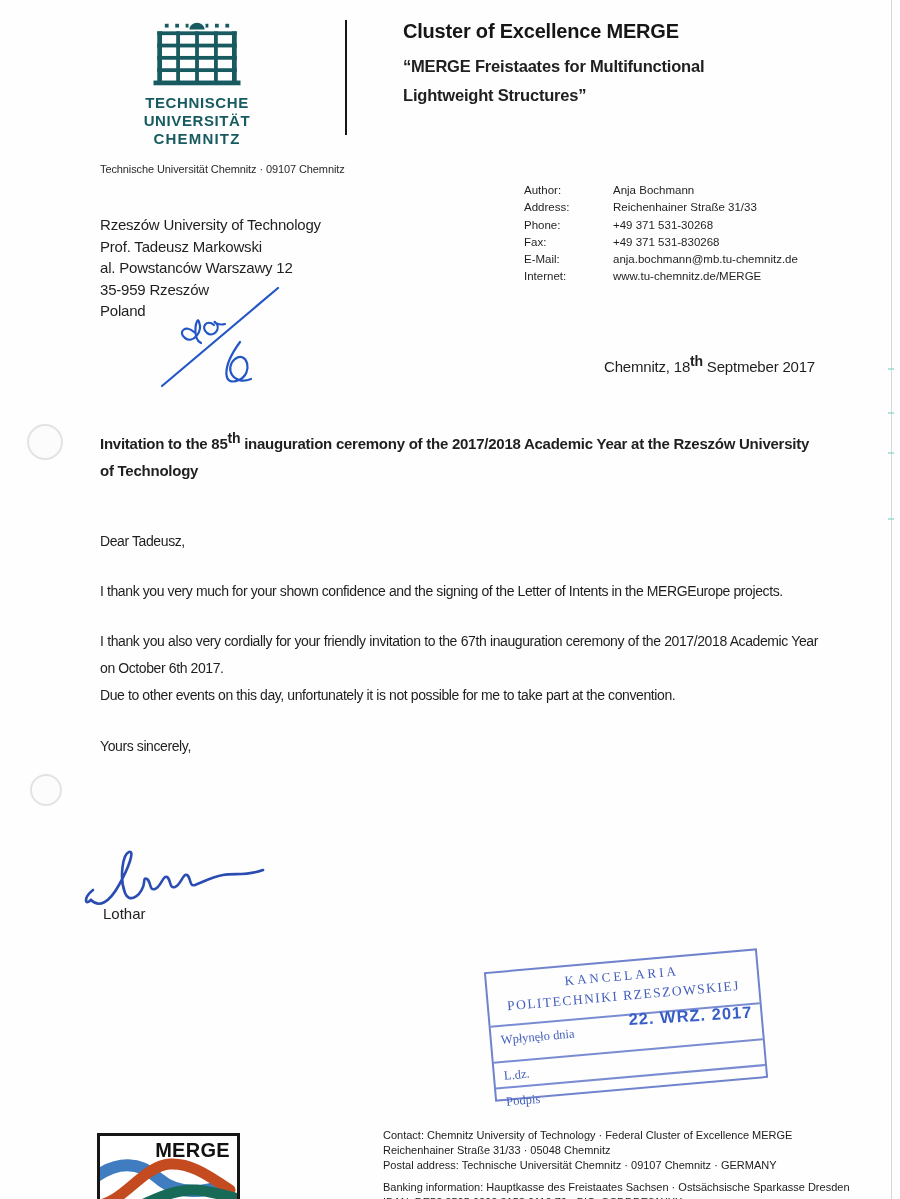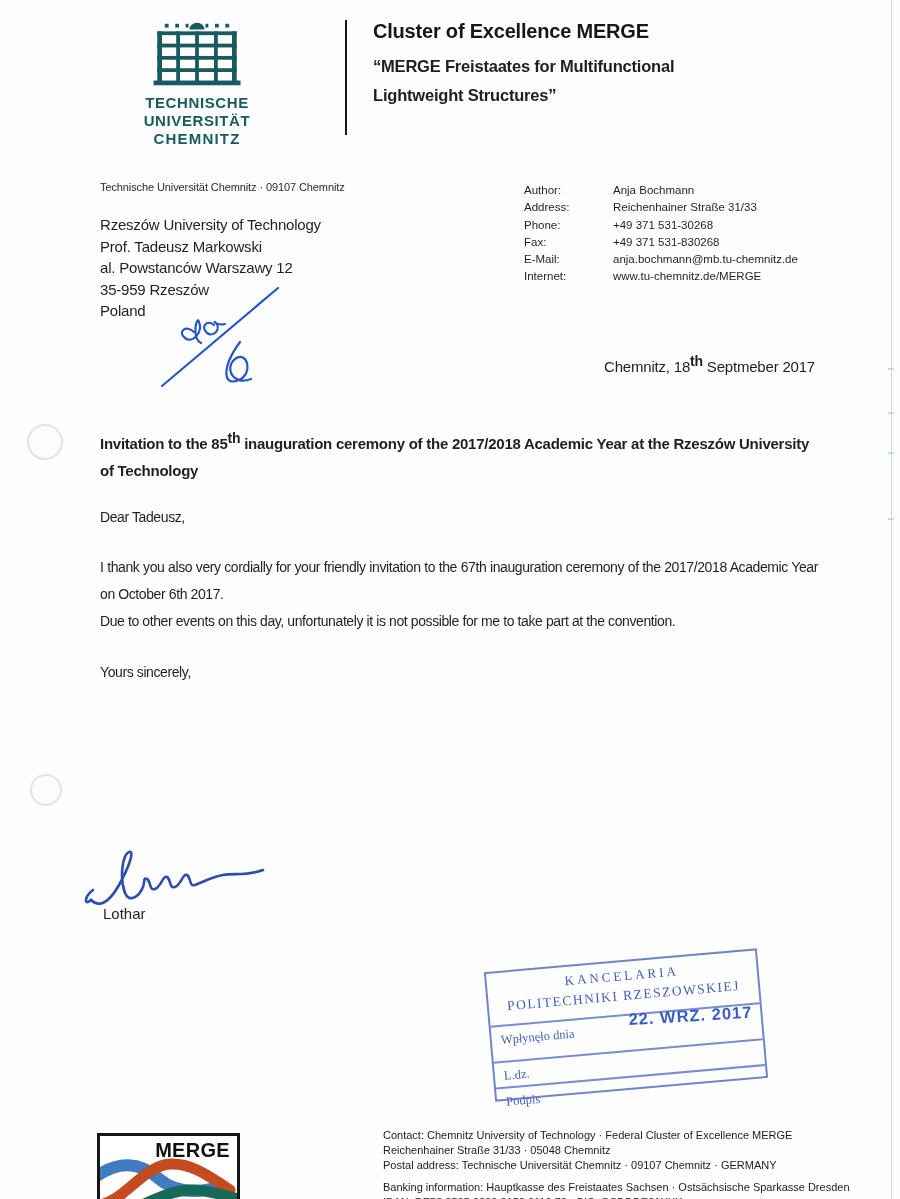--- a/index.html
+++ b/index.html
@@ -7,35 +7,35 @@
     position:relative; width:900px; height:1199px; background:#fefefe;
     margin:0 auto; overflow:hidden;
     font-family:"Liberation Sans", sans-serif; color:#1f1f1f;
   }
   
   .tu-logo{position:absolute; left:97px; top:20px; width:200px; text-align:center; color:#175a60;}
   .tu-logo .bldg{display:block; margin:0 auto 4px auto;}
   .tu-name1{font-size:15px; font-weight:bold; letter-spacing:0.6px; line-height:18px;}
   .tu-name2{font-size:15px; font-weight:bold; letter-spacing:1.2px; line-height:18px;}
   .head-divider{position:absolute; left:345px; top:20px; width:2px; height:115px; background:#161616;}
-  .cluster{position:absolute; left:373px; top:20px; width:470px;}
+  .cluster{position:absolute; left:403px; top:20px; width:470px;}
   .cluster-title{font-size:20px; font-weight:bold; color:#161616; margin-bottom:9px; letter-spacing:-0.2px;}
   .cluster-sub{font-size:16.5px; font-weight:bold; color:#202020; line-height:29px; letter-spacing:-0.2px;}
   
-  .return-line{position:absolute; left:100px; top:181px; font-size:11px; color:#2a2a2a; letter-spacing:-0.1px;}
+  .return-line{position:absolute; left:100px; top:163px; font-size:11px; color:#2a2a2a; letter-spacing:-0.1px;}
   .recipient{position:absolute; left:100px; top:214px; font-size:15px; line-height:21.5px; letter-spacing:-0.2px;}
   .contact{position:absolute; left:524px; top:182px; font-size:11.5px; line-height:17.3px;}
   .contact .row{display:flex;}
   .contact .lbl{width:89px; flex:none;}
   .contact .val{flex:1;}
   .dateline{position:absolute; right:85px; top:358px; font-size:15px; letter-spacing:-0.2px;}
   sup{font-size:14px; vertical-align:super; line-height:0;font-weight:bold;}
   
   .subject{position:absolute; left:100px; top:430px; width:718px; font-size:15px; font-weight:bold; line-height:27px; letter-spacing:-0.25px;}
-  .body-block{position:absolute; left:100px; top:504px; width:718px; font-size:14px; line-height:27px; letter-spacing:-0.4px; color:#1e1e1e;}
+  .body-block{position:absolute; left:100px; top:528px; width:718px; font-size:14px; line-height:27px; letter-spacing:-0.4px; color:#1e1e1e;}
   .body-block p{margin:0; text-align:justify;}
   .salutation{margin-bottom:23px !important; text-align:left !important;}
   .p1{margin-bottom:23px !important;}
   .p2{margin-bottom:0 !important;}
   .p2b{margin-bottom:24px !important; text-align:left !important;}
   .p3{margin-bottom:31px !important;}
   .closing{text-align:center;}
   .signer-name{position:absolute; left:103px; top:905px; font-size:15px;}
   .signature-svg{position:absolute; left:83px; top:840px;}
   .scribble-svg{position:absolute; left:158px; top:280px;}
@@ -153,20 +153,21 @@
       <path d="M82,62 C 63,88 65,107 81,100 C 96,93 89,70 77,79 C 66,88 75,106 93,99"></path>
     </g>
   </svg>
 
   <div class="dateline"><span>Chemnitz, 18</span><sup>th</sup><span> Septmeber 2017</span></div>
 
   <div class="subject"><span>Invitation to the 85</span><sup>th</sup><span> inauguration ceremony of the 2017/2018 Academic Year at the Rzeszów University of Technology</span></div>
 
   <div class="body-block">
     <p class="salutation">Dear Tadeusz,</p>
+    <p class="p1">I thank you very much for your shown confidence and the signing of the Letter of Intents in the MERGEurope projects.</p>
     <p class="p2">I thank you also very cordially for your friendly invitation to the 67th inauguration ceremony of the 2017/2018 Academic Year on October 6th 2017.</p>
     <p class="p2b">Due to other events on this day, unfortunately it is not possible for me to take part at the convention.</p>
     <p class="closing">Yours sincerely,</p>
   </div>
 
   <svg class="signature-svg" width="220" height="78" viewBox="0 0 220 78">
     <g fill="none" stroke="#2b4db2" stroke-width="2.6" stroke-linecap="round">
       <path d="M8,60 C 16,68 26,63 36,45 C 46,27 52,10 46,12 C 40,14 36,37 42,53 C 46,63 56,57 60,47 C 62,42 60,37 64,39 C 68,41 66,51 72,49 C 78,47 80,35 84,37 C 88,39 86,49 92,47 C 98,45 100,33 104,35 C 108,37 106,47 112,45 C 120,42 128,37 140,35 C 152,33 164,36 180,30"></path>
       <path d="M8,60 C 2,66 0,58 10,50"></path>
     </g>

